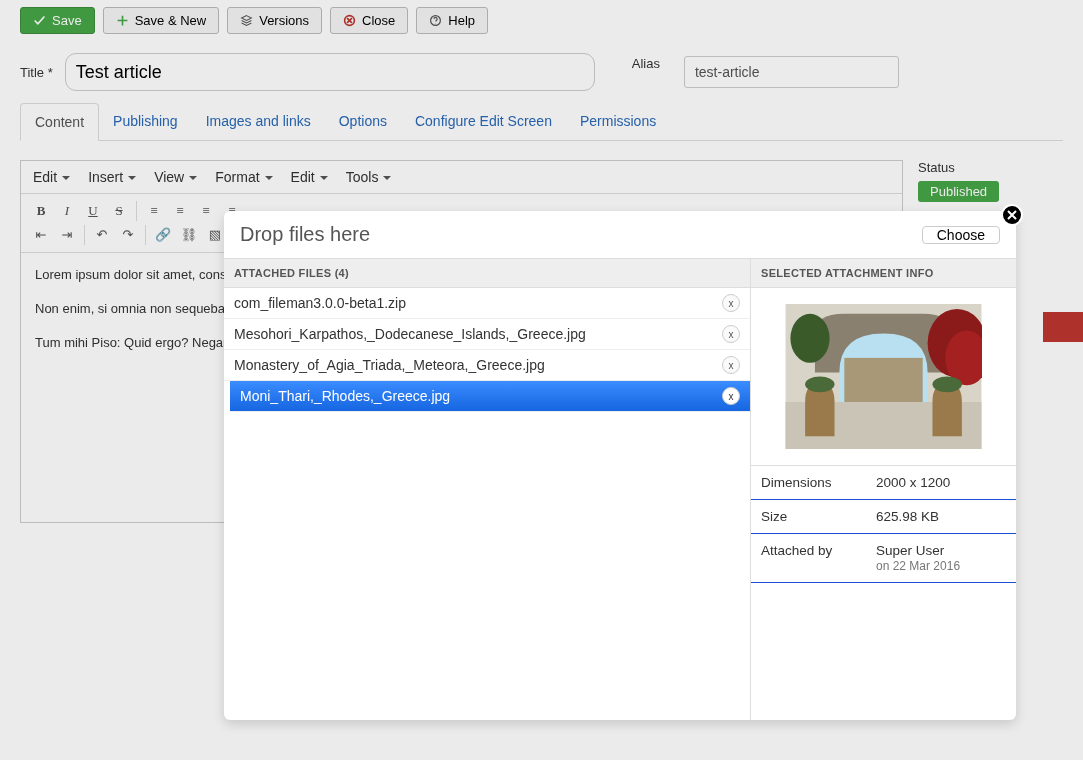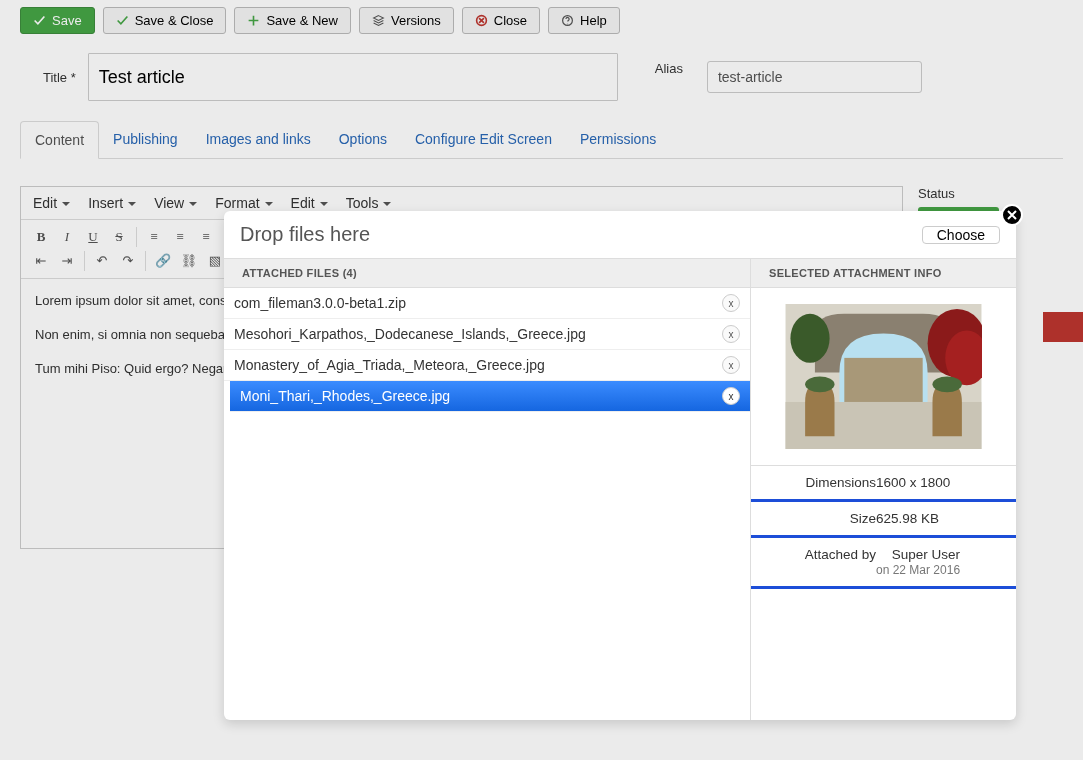--- a/index.html
+++ b/index.html
@@ -3,25 +3,25 @@
 <meta charset="utf-8">
 <style>
   * { box-sizing: border-box; margin: 0; padding: 0; }
   body { font-family: -apple-system, Helvetica, Arial, sans-serif; font-size: 13px; color: #333; background: #fff; width:1083px; height:760px; overflow:hidden; position:relative; }
   .page-dim { position:absolute; inset:0; background:rgba(0,0,0,0.08); pointer-events:none; z-index:5; }
   .toolbar { display:flex; gap:8px; padding:7px 20px; }
   .btn { border:1px solid #bbb; background:#f5f5f5; border-radius:3px; padding:5px 12px; font-size:13px; display:inline-flex; align-items:center; gap:6px; cursor:pointer; }
   .btn-green { background:#46a546; border-color:#3d8b3d; color:#fff; }
   .icon-svg { width:13px; height:13px; display:inline-block; }
   .form-row { display:flex; align-items:center; gap:12px; padding:12px 20px 8px; }
-  .label-star { font-size:13px;margin-left:23px; }
-  .title-input { width:530px; height:48px; font-size:18px; border:1px solid #ccc; border-radius:1px; padding:0 10px; }
+  .label-star { font-size:13px; }
+  .title-input { width:530px; height:38px; font-size:18px; border:1px solid #ccc; border-radius:11px; padding:0 10px; }
   .alias-input { width:215px; height:32px; font-size:14px; border:1px solid #ccc; border-radius:3px; padding:0 10px; color:#555; }
   .alias-group { display:flex; align-items:flex-start; gap:24px; margin-left:25px;}
-  .tabs-set { display:flex; border-bottom:1px solid #ddd; margin:12px 20px; }
+  .tabs-set { display:flex; border-bottom:1px solid #ddd; margin:4px 20px; }
   .tab { padding:10px 14px; color:#2a69b8; cursor:pointer; font-size:14px; }
   .tab.active { border:1px solid #ddd; border-bottom:1px solid #fff; border-radius:4px 4px 0 0; color:#555; margin-bottom:-1px; background:#fff; }
   .cols { display:flex; gap:15px; padding:15px 20px; }
   .editor { flex:1; border:1px solid #ccc; }
   .editor-menubar { display:flex; gap:18px; padding:8px 12px; border-bottom:1px solid #ddd; font-size:14px; }
   .editor-menubar span { cursor:pointer; }
   .caret { display:inline-block; margin-left:5px; border-top:4px solid #555; border-left:4px solid transparent; border-right:4px solid transparent; vertical-align:middle;}
   .editor-icons { display:flex; flex-wrap:wrap; gap:0; padding:5px 7px; border-bottom:1px solid #ddd; }
   .eicon { width:26px; height:24px; display:flex; align-items:center; justify-content:center; cursor:pointer; color:#555; font-family:Georgia,serif;}
   .divider { width:1px; height:20px; background:#ddd; margin:2px 4px; }
@@ -32,50 +32,44 @@
   .status-badge { display:inline-block; background:#46a546; color:#fff; padding:3px 12px; border-radius:3px; font-size:13px; }
   .red-strip { position:absolute; right:0; top:312px; height:30px; width:40px; background:#bd362f; }
   
   .modal { position:absolute; z-index:20; left:224px; top:211px; width:792px; height:509px; background:#fff; border-radius:6px; box-shadow:0 4px 12px rgba(0,0,0,0.15); display:flex; flex-direction:column; }
   .modal-close { position:absolute; right:-7px; top:-7px; width:22px; height:22px; border-radius:50%; background:#000; color:#fff; display:flex; align-items:center; justify-content:center; font-weight:bold; z-index:22; cursor:pointer; border:2px solid #fff;}
   .modal-head { display:flex; justify-content:space-between; align-items:center; padding:12px 16px; }
   .drop-title { font-size:20px; color:#555; }
   .choose-btn { border:1px solid #ccc; background:#fff; border-radius:4px; padding:0 14px; font-size:14px; cursor:pointer; }
   .modal-body { flex:1; display:flex; border-top:1px solid #ddd; }
   .files-col { flex:1; border-right:1px solid #ddd; display:flex; flex-direction:column;}
-  .col-header { background:#eee; padding:8px 18px; font-size:11px; font-weight:bold; color:#555; letter-spacing:0.3px; border-bottom:1px solid #ddd;}
+  .col-header { background:#eee; padding:8px 10px; font-size:11px; font-weight:bold; color:#555; letter-spacing:0.3px; border-bottom:1px solid #ddd;}
   .file-row { display:flex; justify-content:space-between; align-items:center; padding:6px 10px; border-bottom:1px solid #eee; font-size:14px; cursor:pointer;}
   .file-row.selected { background:#0d6efd; background:linear-gradient(#3b8cff,#1566e0); color:#fff;margin-left:6px; }
   .file-x { width:18px; height:18px; border-radius:50%; border:1px solid #ccc; background:#fafafa; font-size:10px; display:flex; align-items:center; justify-content:center; color:#555; cursor:pointer;}
   .file-row.selected .file-x { background:#fff; color:#333; }
   .info-col { width:265px; display:flex; flex-direction:column;}
   .thumb-wrap { padding:16px; display:flex; justify-content:center; border-bottom:1px solid #ddd;}
   .thumb { width:197px; height:145px; }
   .info-table { }
-  .info-row { display:flex; padding:9px 10px; border-bottom:3px solid #1d4ed8; font-size:13.5px;text-align:right;}
+  .info-row { display:flex; padding:9px 10px; border-bottom:1px solid #1d4ed8; font-size:13.5px;}
   .info-row .k { flex:0 0 115px; color:#333; }
   .info-row .v { color:#333; }
   .info-row .v .sub { font-size:12px; color:#777; }
 </style>
 </head>
 <body>
 
 <div class="toolbar">
   <button class="btn btn-green">
     <svg class="icon-svg" viewBox="0 0 16 16" fill="none" stroke="#fff" stroke-width="2">
         <path d="M2 9 L4 7 L4 13 L12 13 L12 7 L14 9 M8 2 L8 9 M5 5 L8 2 L11 5" stroke="none"></path>
         <path d="M2 8 L6 12 L14 3"></path>
       </svg>
     <span>Save</span>
-  </button>
-  <button class="btn">
-    <svg class="icon-svg" viewBox="0 0 16 16" fill="none" stroke="#46a546" stroke-width="2">
-        <path d="M2 8 L6 12 L14 3"></path>
-      </svg>
-    <span>Save &amp; Close</span>
   </button>
   <button class="btn">
     <svg class="icon-svg" viewBox="0 0 16 16" fill="none" stroke="#46a546" stroke-width="2">
         <path d="M8 2 V14 M2 8 H14"></path>
       </svg>
     <span>Save &amp; New</span>
   </button>
   <button class="btn">
     <svg class="icon-svg" viewBox="0 0 16 16" fill="#555">
         <path d="M8 2 L14 5 L8 8 L2 5 Z M2 8 L8 11 L14 8 M2 11 L8 14 L14 11" fill="none" stroke="#555" stroke-width="1.3"></path>
@@ -221,21 +215,21 @@
           <ellipse cx="25" cy="35" rx="20" ry="25" fill="#3a5a2a"></ellipse>
           <path d="M20 100 Q20 80 35 80 Q50 80 50 100 L50 135 L20 135 Z" fill="#9a7a4a"></path>
           <path d="M150 100 Q150 80 165 80 Q180 80 180 100 L180 135 L150 135 Z" fill="#9a7a4a"></path>
           <ellipse cx="35" cy="82" rx="15" ry="8" fill="#4a6a3a"></ellipse>
           <ellipse cx="165" cy="82" rx="15" ry="8" fill="#4a6a3a"></ellipse>
         </svg>
       </div>
       <div class="info-table">
         <div class="info-row">
           <div class="k">Dimensions</div>
-          <div class="v">1600 x 1800</div>
+          <div class="v">2000 x 1200</div>
         </div>
         <div class="info-row">
           <div class="k">Size</div>
           <div class="v">625.98 KB</div>
         </div>
         <div class="info-row">
           <div class="k">Attached by</div>
           <div class="v"><span>Super User</span><br><span class="sub">on 22 Mar 2016</span></div>
         </div>
       </div>

